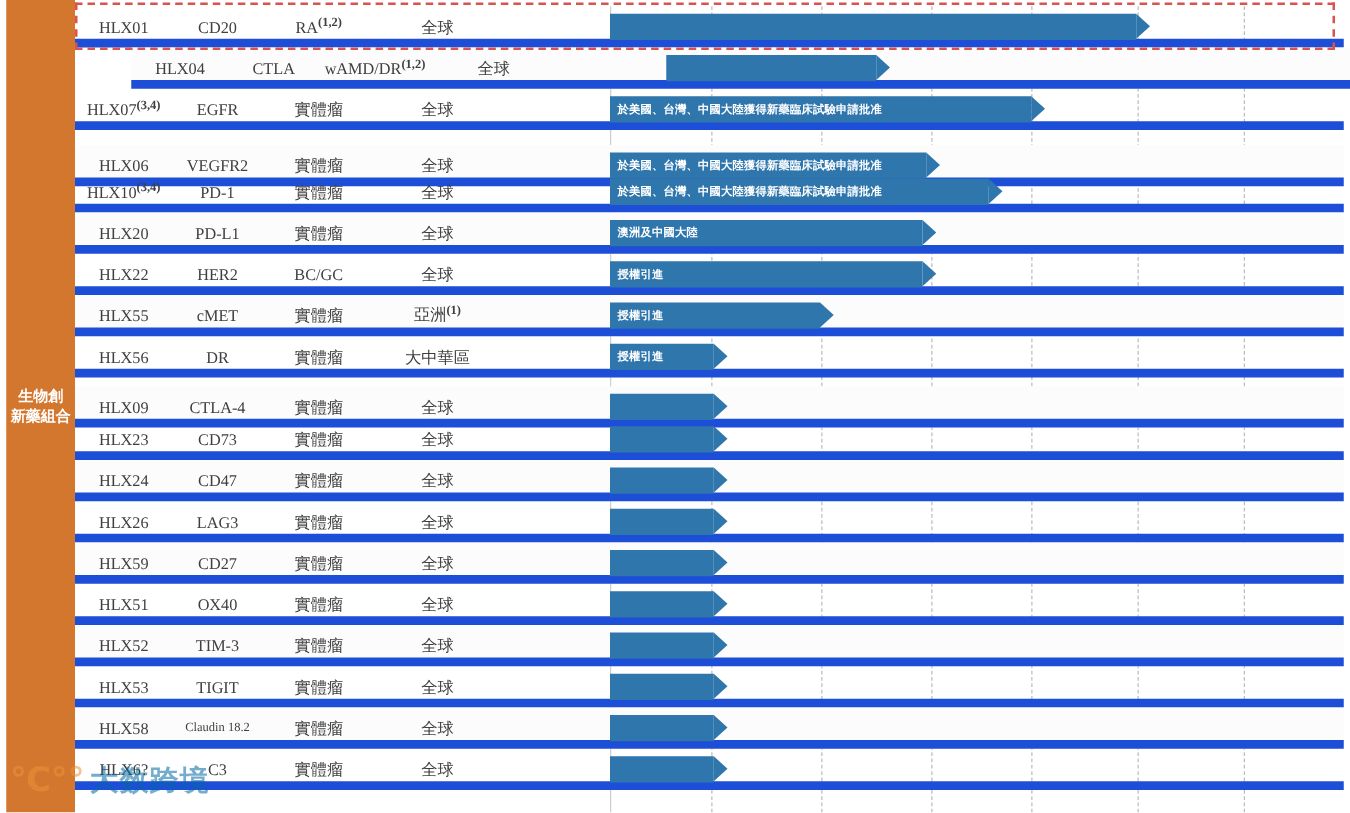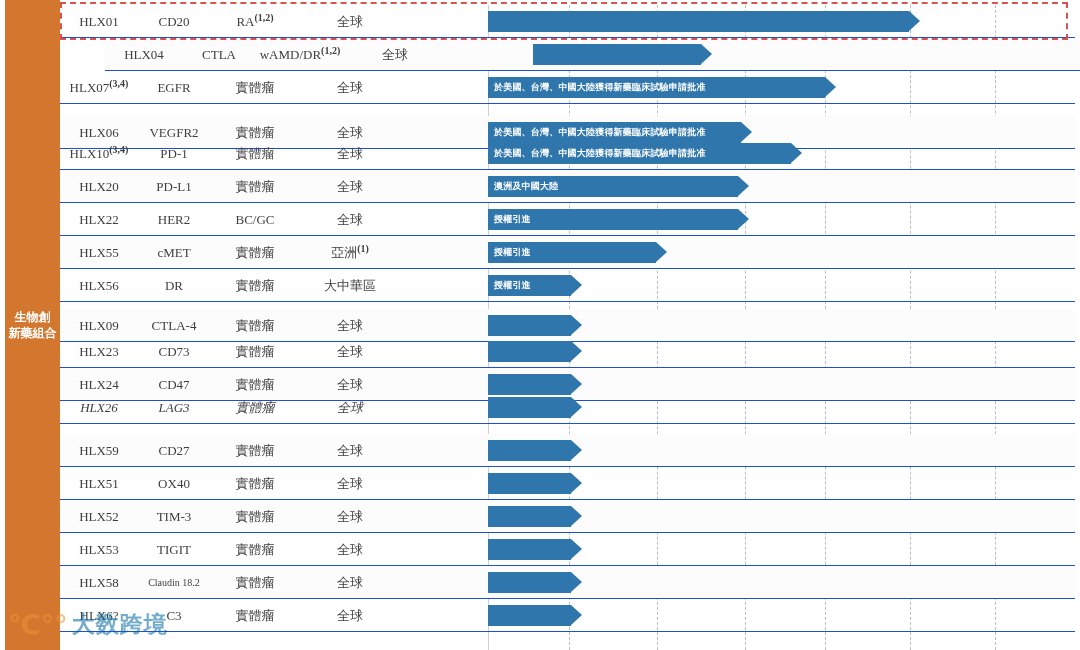--- a/index.html
+++ b/index.html
@@ -33,21 +33,21 @@
     position:absolute;top:0;bottom:0;width:0;
     border-left:1px dashed #bdbdbd;
   }
   .axis-start{
     position:absolute;top:0;bottom:0;width:0;border-left:1px solid #cfcfcf;
   }
 
   
   .row{
     position:absolute;left:60px;height:33px;width:1015px;
-    border-bottom:1px solid #1d4ed8;
+    border-bottom:7px solid #1d4ed8;
     box-sizing:border-box;
   }
   .row.alt{background:#fcfcfc;}
   .row-cells{
     position:absolute;left:0;top:0;height:33px;width:430px;
     display:flex;align-items:center;
   }
   .cell{
     font-size:13px;color:#3f3f3f;text-align:center;
     white-space:nowrap;overflow:visible;
@@ -259,21 +259,21 @@
           <div class="cell c-code">HLX24</div>
           <div class="cell c-target">CD47</div>
           <div class="cell c-indication">實體瘤</div>
           <div class="cell c-region">全球</div>
         </div>
         <div class="bar" style="left: 428px; width: 83px;">
           <span class="bar-label"></span>
           <span class="tip"></span>
         </div>
       </div>
-      <div class="row" style="top: 391px; font-style: italic;">
+      <div class="row" style="top: 401px;">
         <div class="row-cells">
           <div class="cell c-code">HLX26</div>
           <div class="cell c-target">LAG3</div>
           <div class="cell c-indication">實體瘤</div>
           <div class="cell c-region">全球</div>
         </div>
         <div class="bar" style="left: 428px; width: 83px;">
           <span class="bar-label"></span>
           <span class="tip"></span>
         </div>

